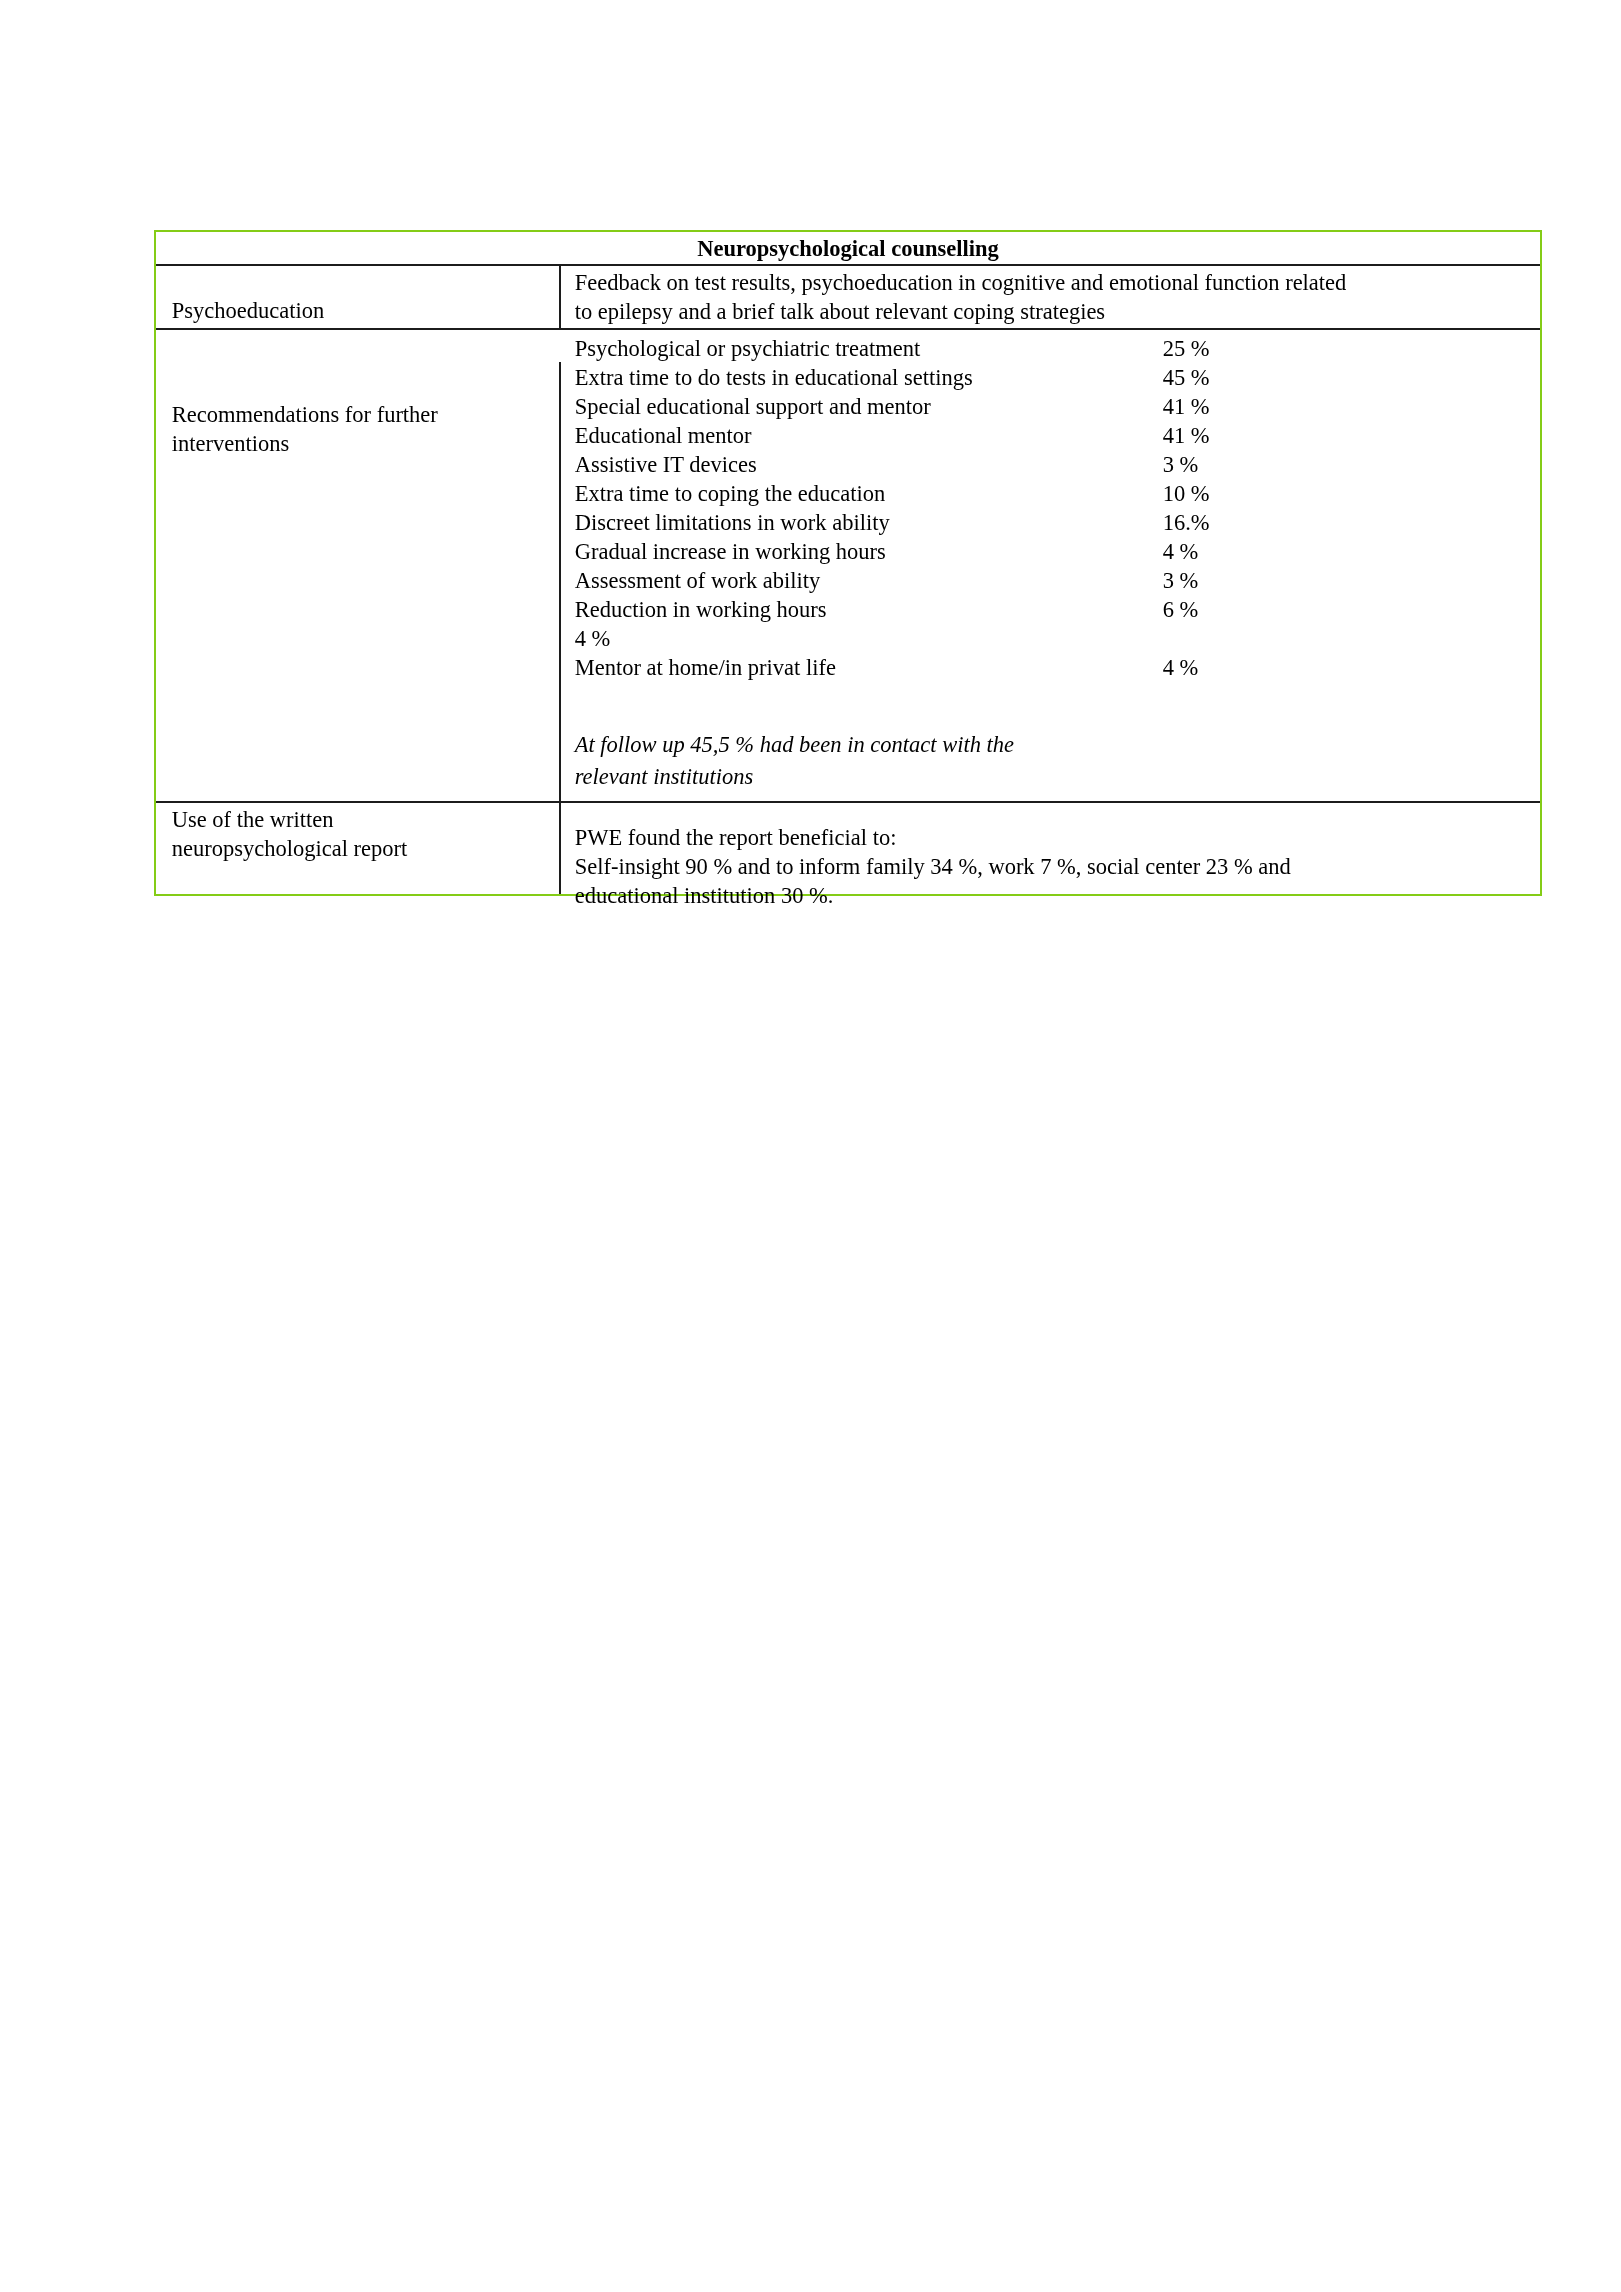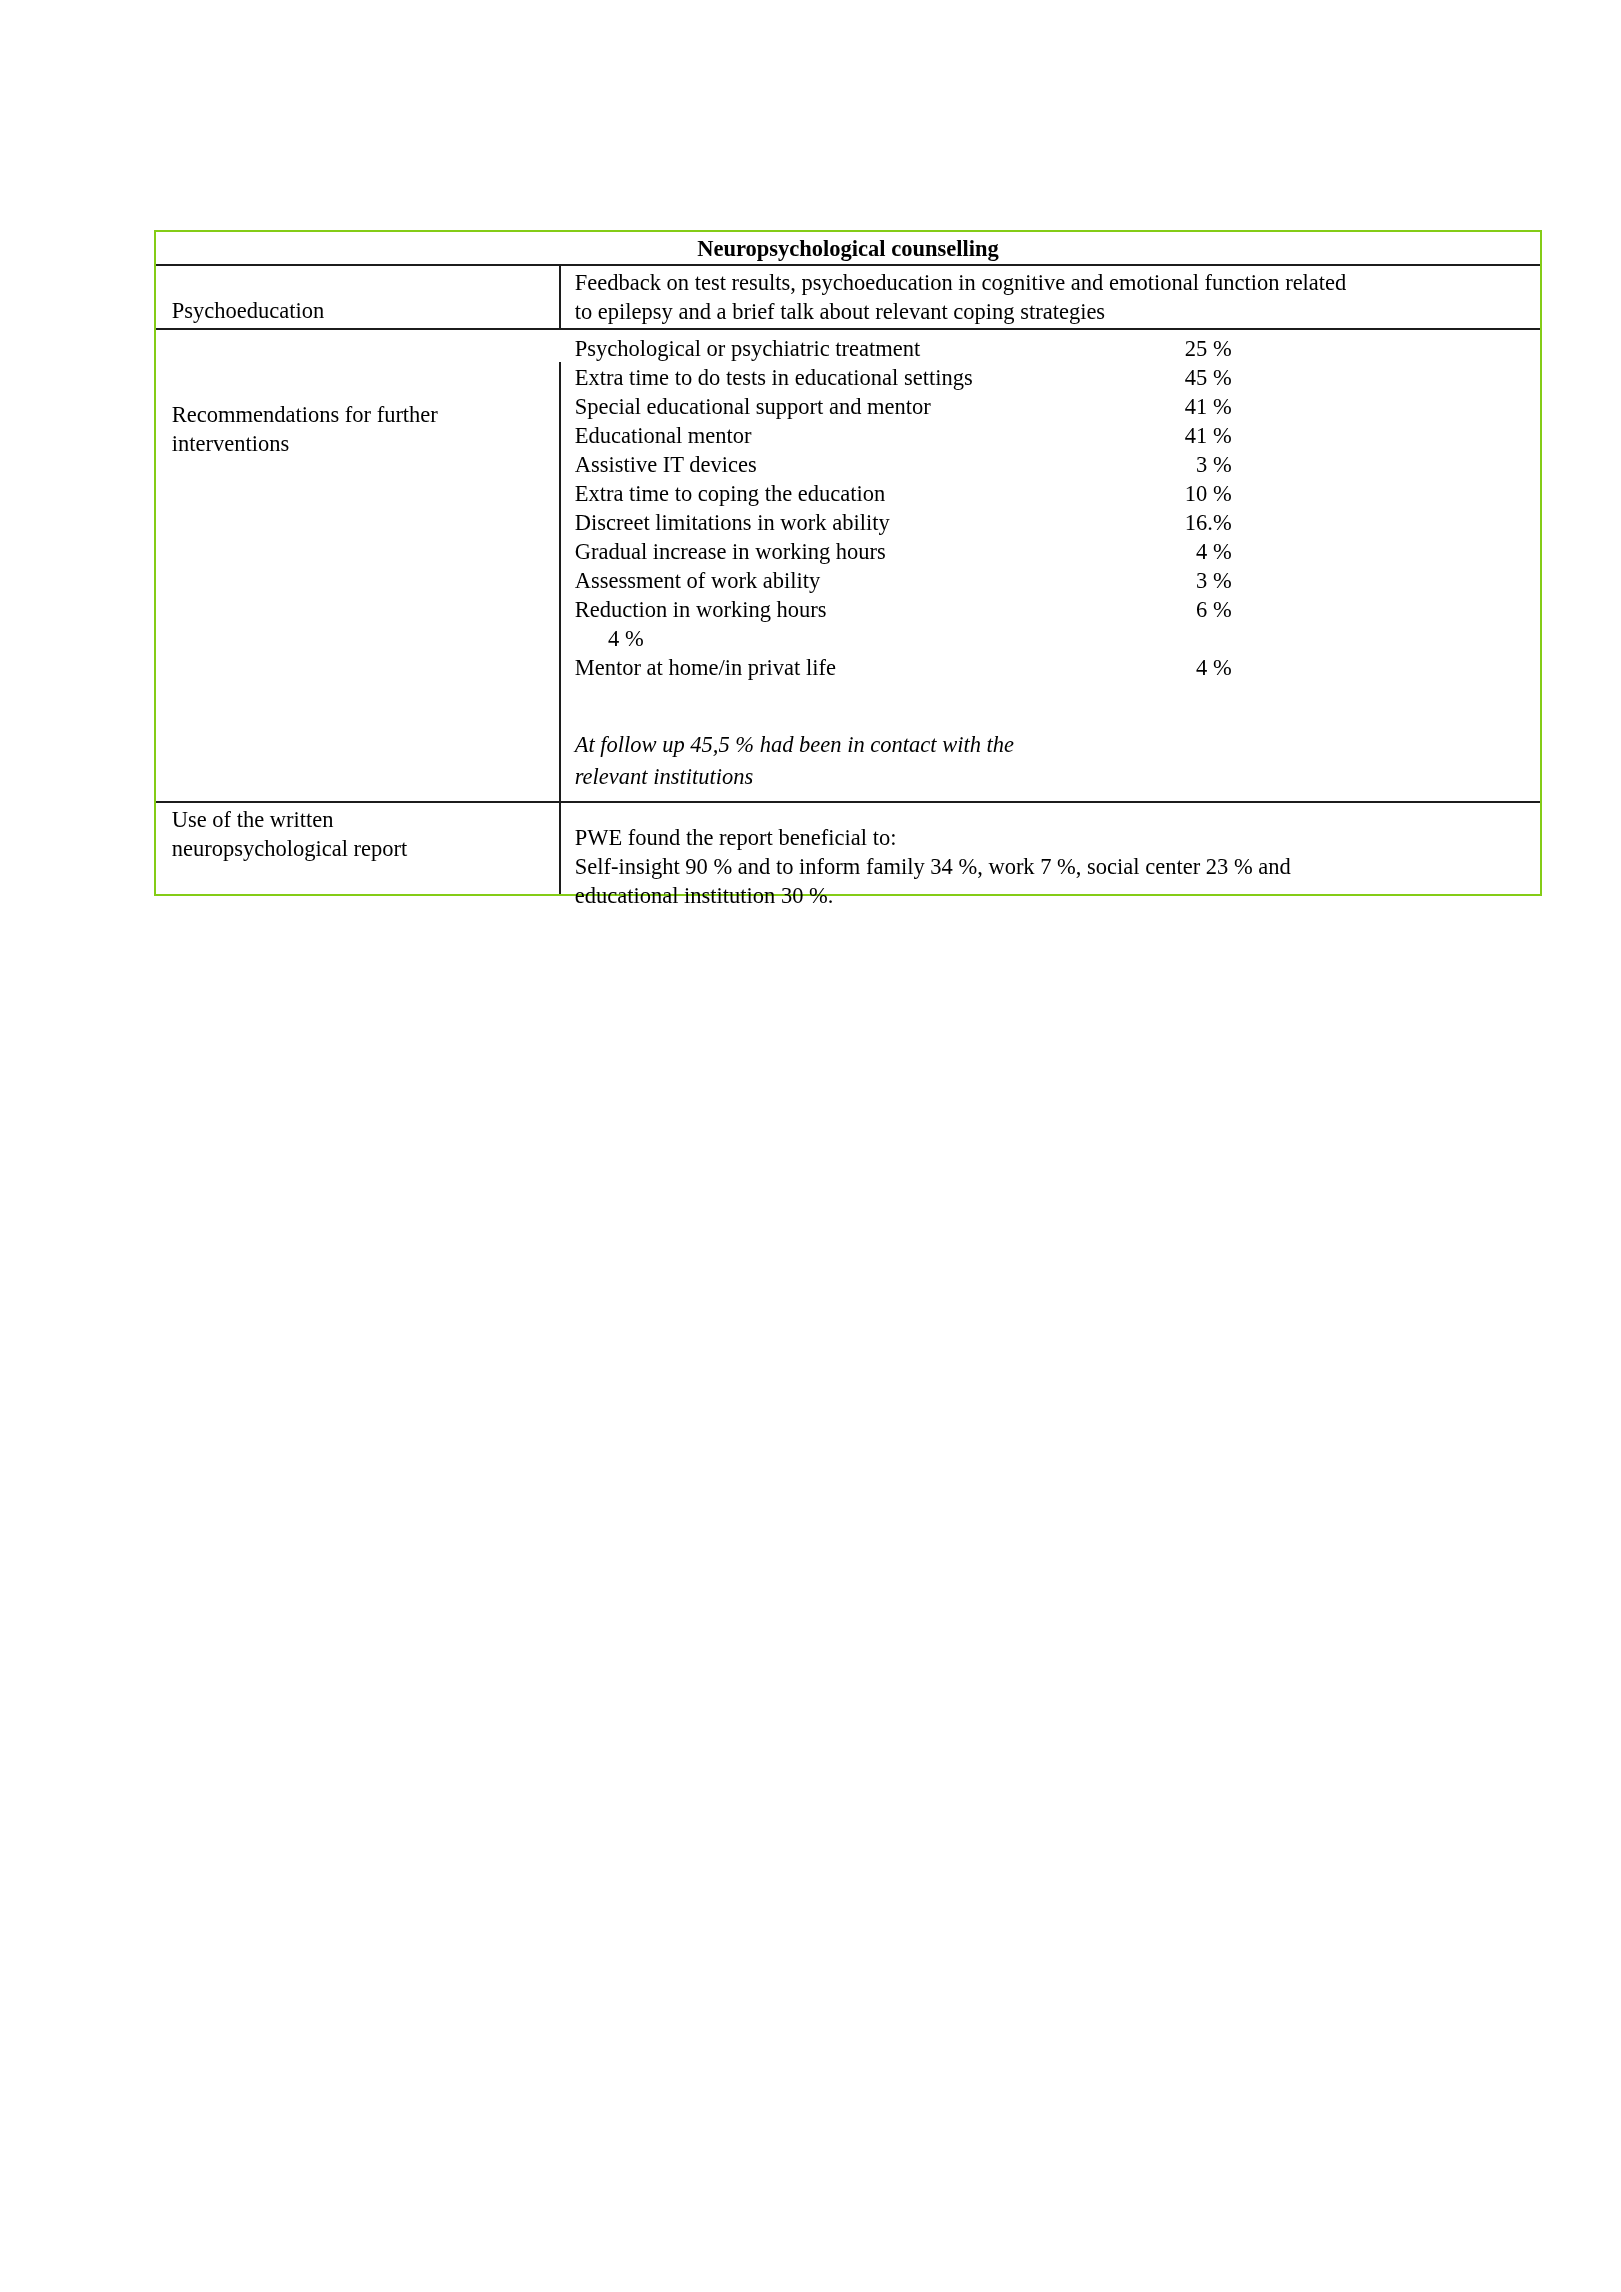--- a/index.html
+++ b/index.html
@@ -54,21 +54,21 @@
   .row-psycho .cell-left {
     display: flex;
     align-items: flex-end;
     padding-bottom: 2.9px;
   }
   .row-psycho .cell-right { padding-top: 2px; }
   .row-reco .cell-left { padding-top: 38px; margin-top: 32px; }
   .row-reco .cell-right { padding-top: 3.9px; }
   .item { display: flex; height: 29px; }
   .item-label { width: 588px; flex: 0 0 588px; }
-  .item-value { width: 69px; flex: 0 0 69px; text-align: right; }
+  .item-value { width: 69px; flex: 0 0 69px; }
   .note-spacer { height: 47px; }
   .note { font-style: italic; line-height: 32px; }
   .row-report .cell-left { padding-top: 2px; }
   .row-report .cell-right { padding-top: 20px; }
 </style>
 </head>
 <body>
 
 <div class="page">
   <div class="doc-table">

